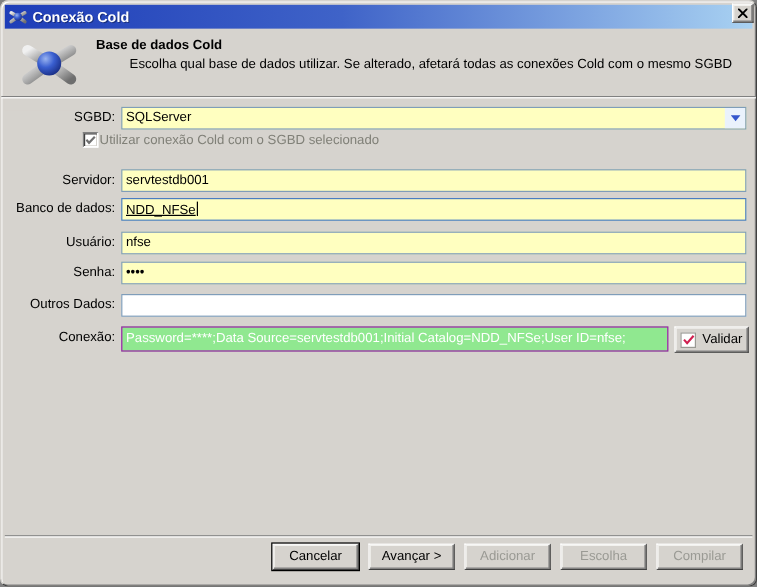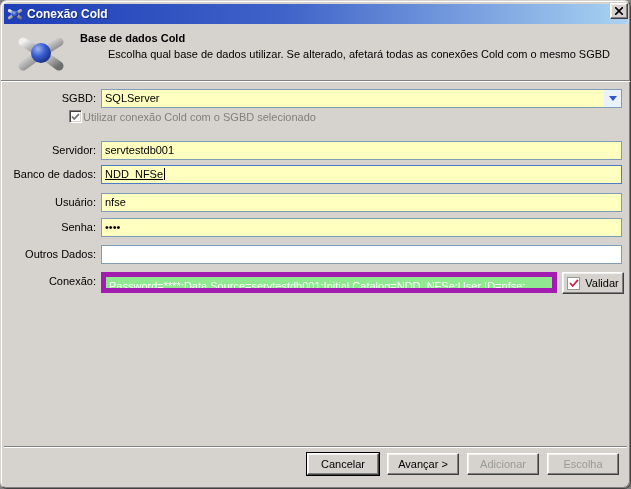--- a/index.html
+++ b/index.html
@@ -54,21 +54,21 @@
   .combo .arrow{width:0;height:0;border-left:4px solid transparent;
     border-right:4px solid transparent;border-top:5px solid #3355cc;}
   .checkrow{position:absolute;left:68px;display:flex;align-items:center;}
   .checkbox{width:13px;height:13px;background:#ffffff;border:1px solid;
     border-color:#808080 #ffffff #ffffff #808080;
     box-shadow:inset 1px 1px 0 #404040, inset -1px -1px 0 #d6d3ce;
     display:flex;align-items:center;justify-content:center;}
   .checklabel{font-size:11px;color:#808078;margin-left:1px;}
   .conn-field{
     position:absolute;left:100px;top:0;width:456px;height:21px;background:#90e890;
-    border:5px solid #a21caf;color:#ffffff;font-size:11px;padding:3px 14px 0 3px;
+    border:1px solid #a21caf;color:#ffffff;font-size:11px;padding:3px 14px 0 3px;
     white-space:nowrap;overflow:hidden;
   }
   
   .btn{
     background:#d6d3ce;border:1px solid;border-color:#ffffff #404040 #404040 #ffffff;
     box-shadow:inset -1px -1px 0 #808080, inset 1px 1px 0 #f2f1ee;
     font-size:11px;color:#000;display:flex;align-items:center;justify-content:center;
     cursor:default;
   }
   .btn.default{outline:1px solid #000;}
@@ -202,15 +202,16 @@
       <span>Validar</span>
     </div>
   </div>
 
   <div class="sep sep2"></div>
   <div class="footer">
     <div class="btn default">Cancelar</div>
     <div class="btn">Avançar &gt;</div>
     <div class="btn disabled">Adicionar</div>
     <div class="btn disabled">Escolha</div>
+    <div class="btn disabled">Compilar</div>
   </div>
 
 </div>
 
 </body></html>

